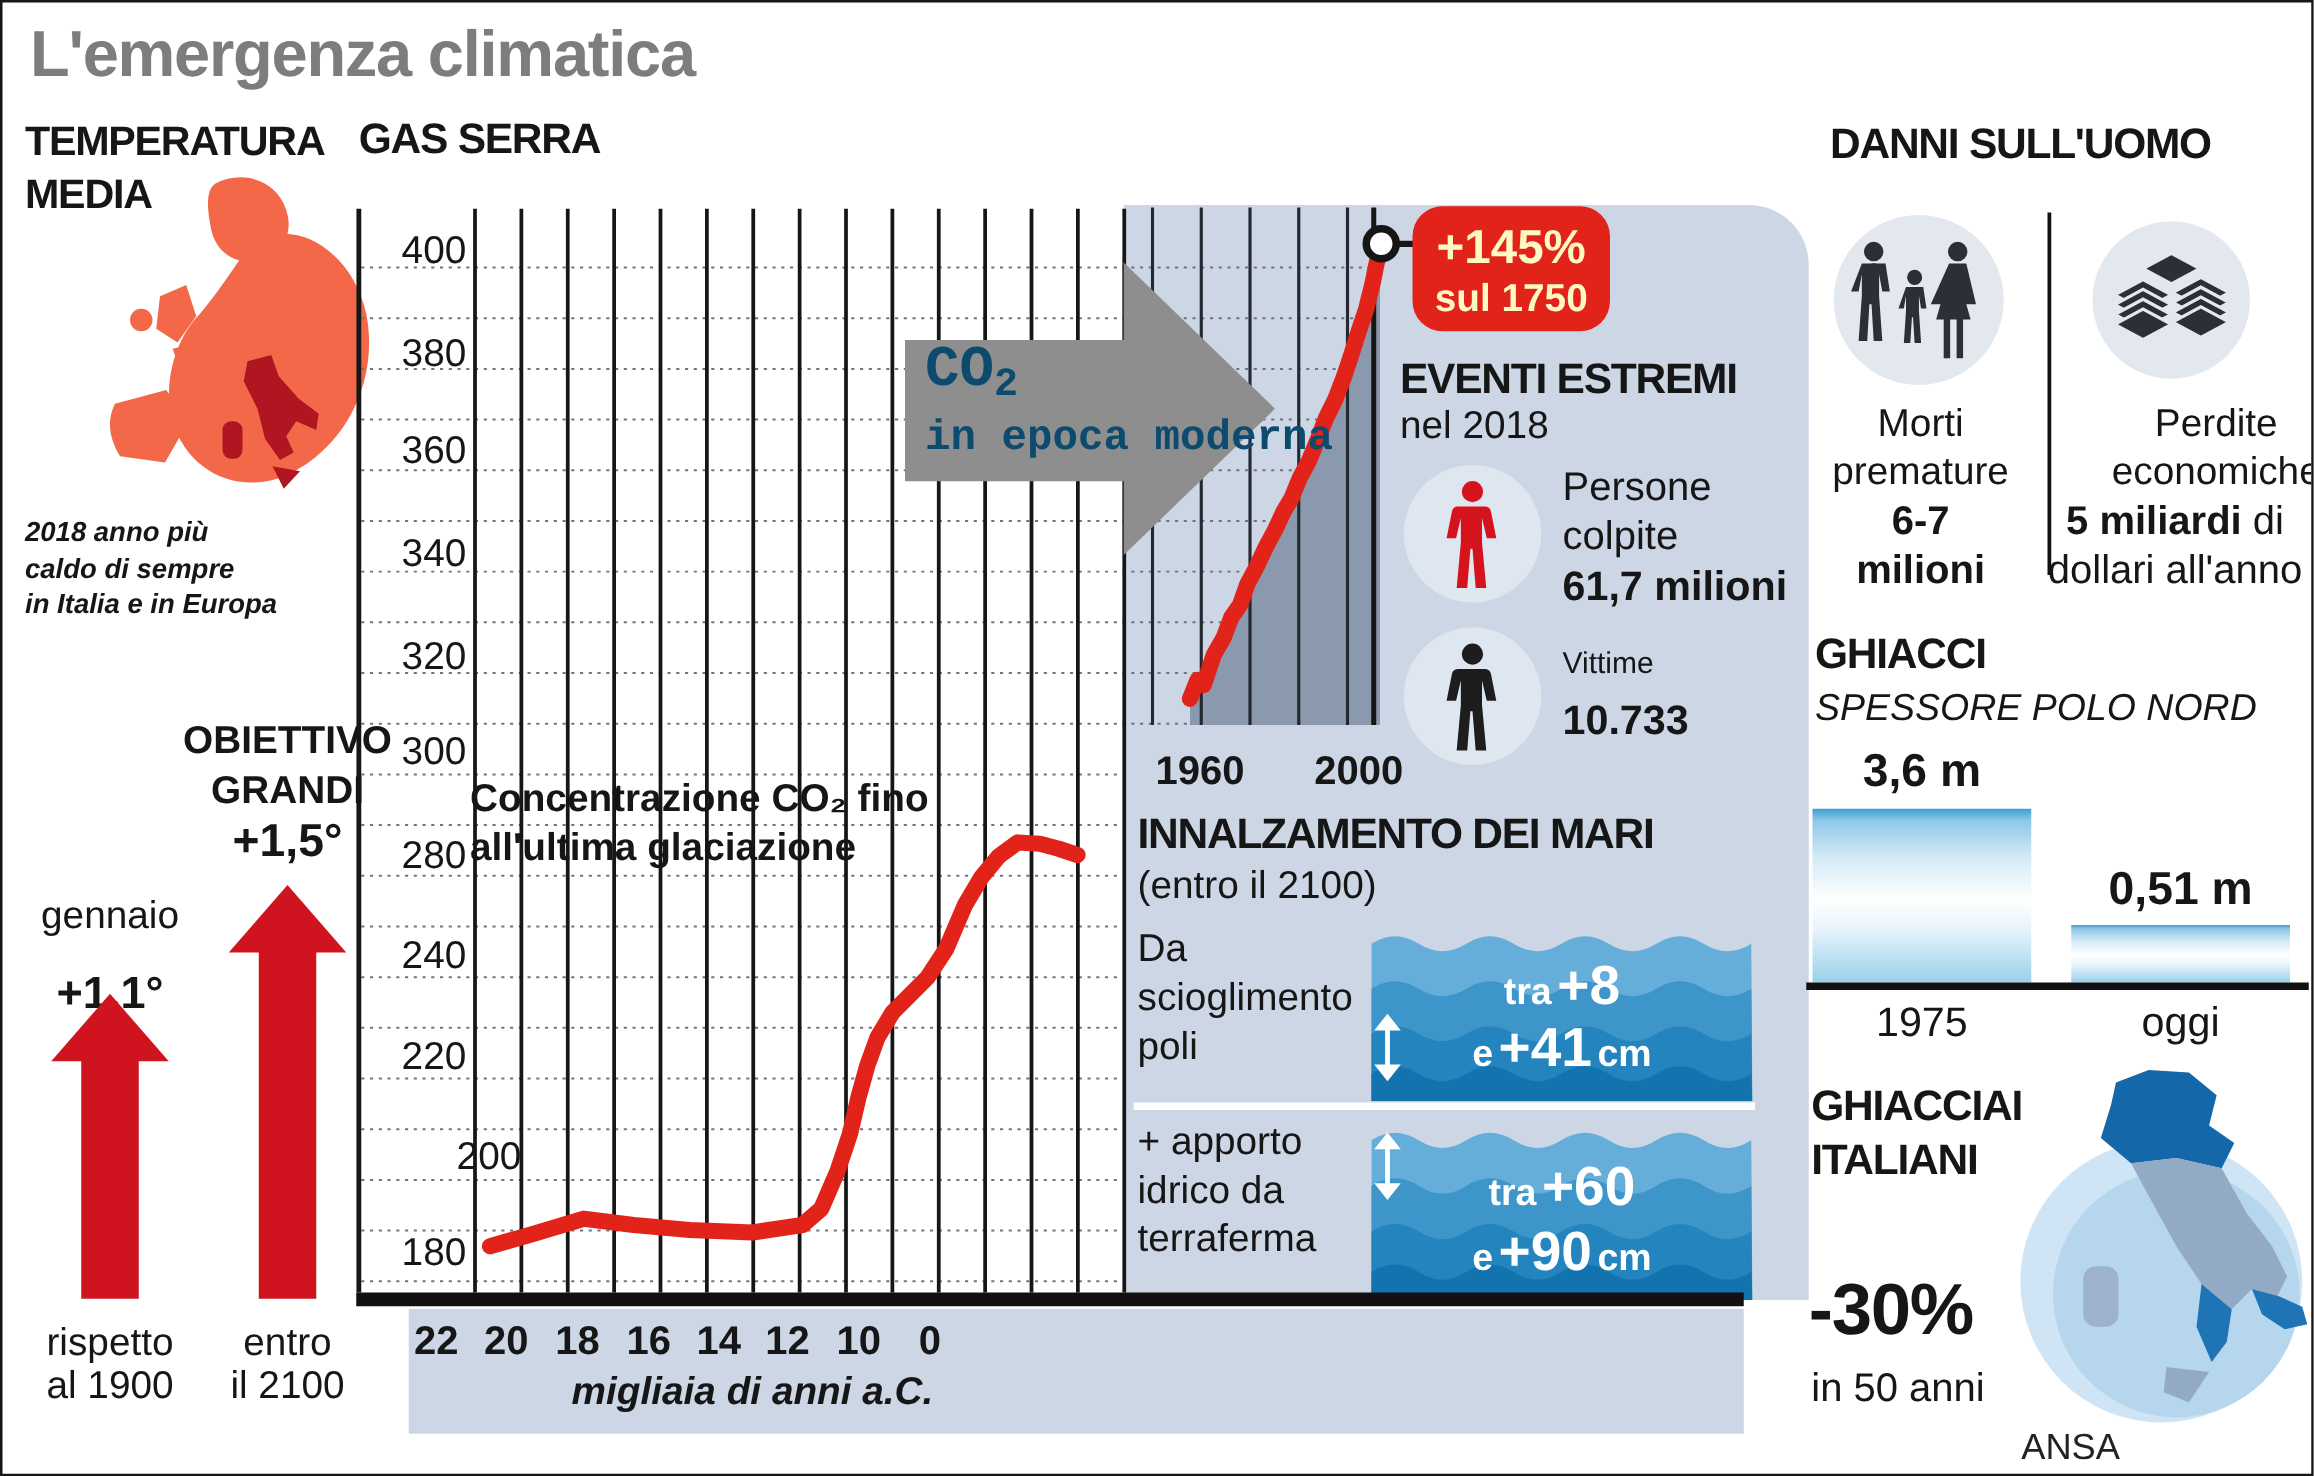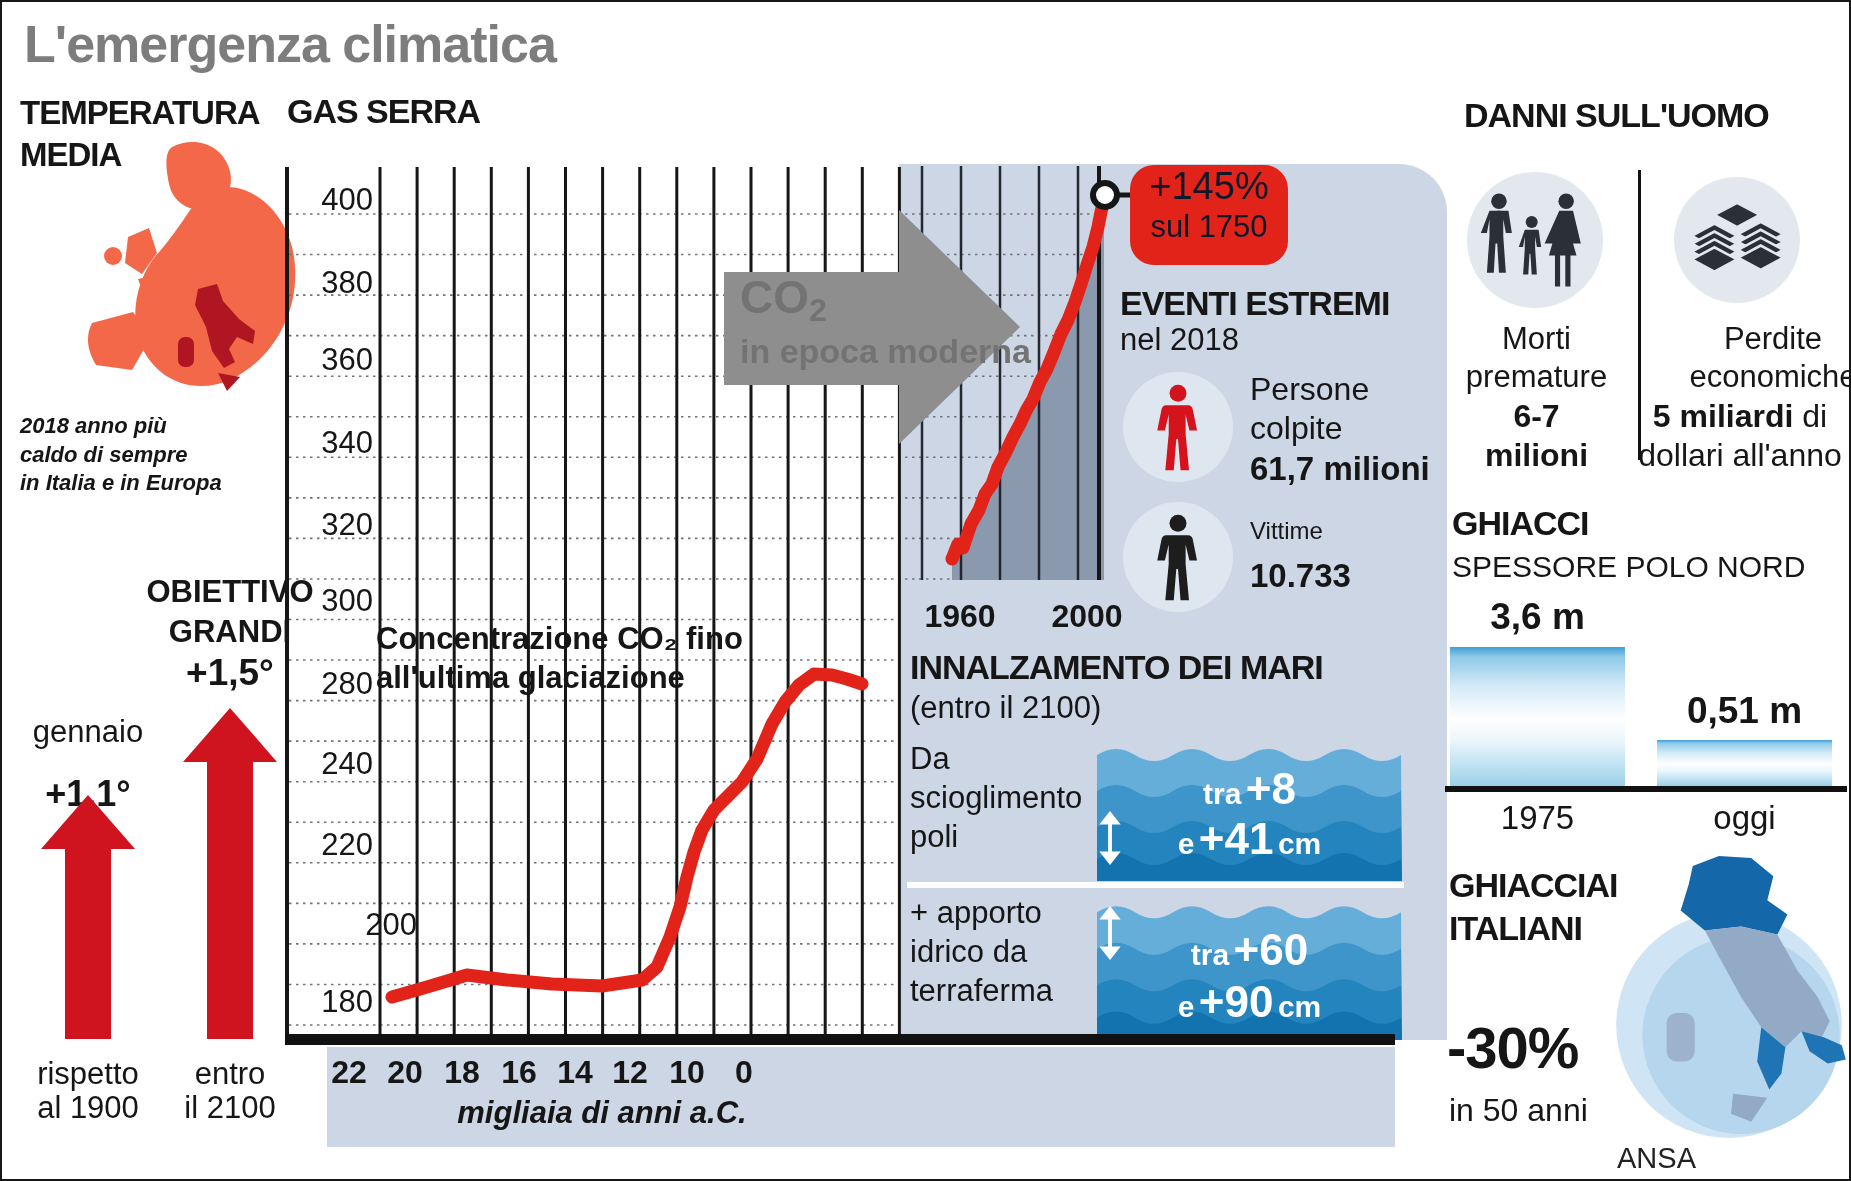--- a/index.html
+++ b/index.html
@@ -9,24 +9,24 @@
     font-family:"Liberation Sans","DejaVu Sans",sans-serif;color:#161616;
   }
   .abs{position:absolute;}
   .prel{white-space:pre-line;}
   .ctr{text-align:center;}
   .rgt{text-align:right;}
   .b{font-weight:bold;}
   .i{font-style:italic;}
   .hd{font-weight:bold;letter-spacing:-1px;}
   .panel{background:#ccd6e4;}
-  .white{color:#737373;}
+  .white{color:#0c4a6e;font-family:Liberation Mono, monospace;}
   .badge{
-    background:#e2231a;color:#0f172a;border-radius:24px;text-align:center;
-    font-weight:normal;line-height:1.15;padding-top:0;box-sizing:border-box;
+    background:#e2231a;color:#fef9c3;border-radius:24px;text-align:center;
+    font-weight:bold;line-height:1.15;padding-top:12px;box-sizing:border-box;
   }
   .circle{border-radius:50%;}
   .seabox{position:absolute;overflow:hidden;}
   .seabox svg{position:absolute;left:0;top:0;width:100%;height:100%;}
   .seatxt{position:absolute;width:100%;text-align:center;color:#fff;line-height:1.0;}
   .sm{font-size:30px;font-weight:bold;}
   .bg{font-size:44px;font-weight:bold;}
   .icebar{position:absolute;background:linear-gradient(180deg,#3f9fd3 0%,#8ec9e8 7%,#d3eaf7 28%,#ffffff 52%,#e9f5fb 68%,#bfe2f3 85%,#9bcfe9 100%);}
 </style>
 </head>
@@ -286,21 +286,21 @@
     </g>
   </svg>
   <div class="abs prel ctr" style="left:1640px;top:318px;width:200px;font-size:31px;line-height:1.22;padding-left:31px;">Perdite
 economiche</div>
   <div class="abs ctr" style="left:1625px;top:395px;width:226px;font-size:32px;line-height:1.22;">
     <div><b>5 miliardi</b><span> di</span></div>
     <div>dollari all'anno</div>
   </div>
 
   <div class="abs hd" style="left:1450px;top:502px;font-size:34px;">GHIACCI</div>
-  <div class="abs" style="left:1450px;top:548px;font-size:30px;">SPESSORE POLO NORD</div>
+  <div class="abs" style="left:1450px;top:548px;font-size:30px;font-style:italic;">SPESSORE POLO NORD</div>
 
   <div class="abs b ctr" style="left:1448px;top:594px;width:175px;font-size:37px;">3,6 m</div>
   <div class="icebar" style="left:1448px;top:645px;width:175px;height:139px;"></div>
   <div class="abs b ctr" style="left:1655px;top:688px;width:175px;font-size:37px;">0,51 m</div>
   <div class="icebar" style="left:1655px;top:738px;width:175px;height:46px;"></div>
   <div class="abs" style="left:1443px;top:784px;width:402px;height:6px;background:#111;"></div>
   <div class="abs ctr" style="left:1448px;top:797px;width:175px;font-size:33px;">1975</div>
   <div class="abs ctr" style="left:1655px;top:797px;width:175px;font-size:33px;">oggi</div>
 
   <div class="abs hd prel" style="left:1447px;top:862px;font-size:34px;line-height:1.25;">GHIACCIAI

